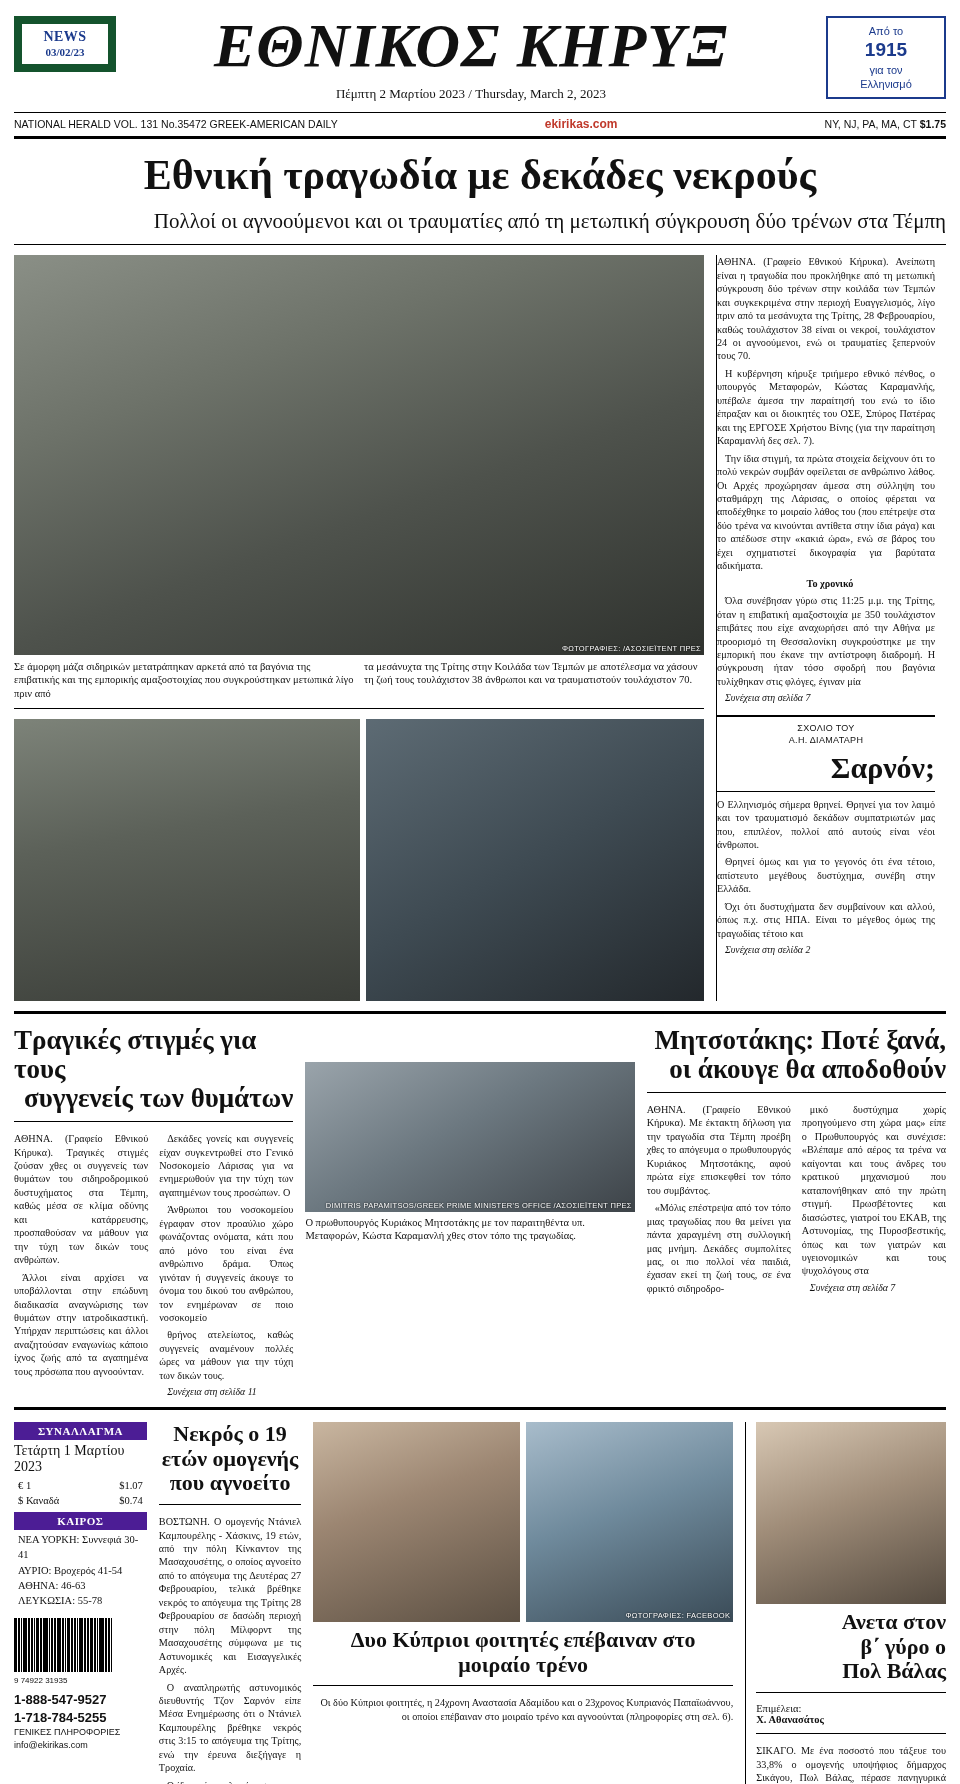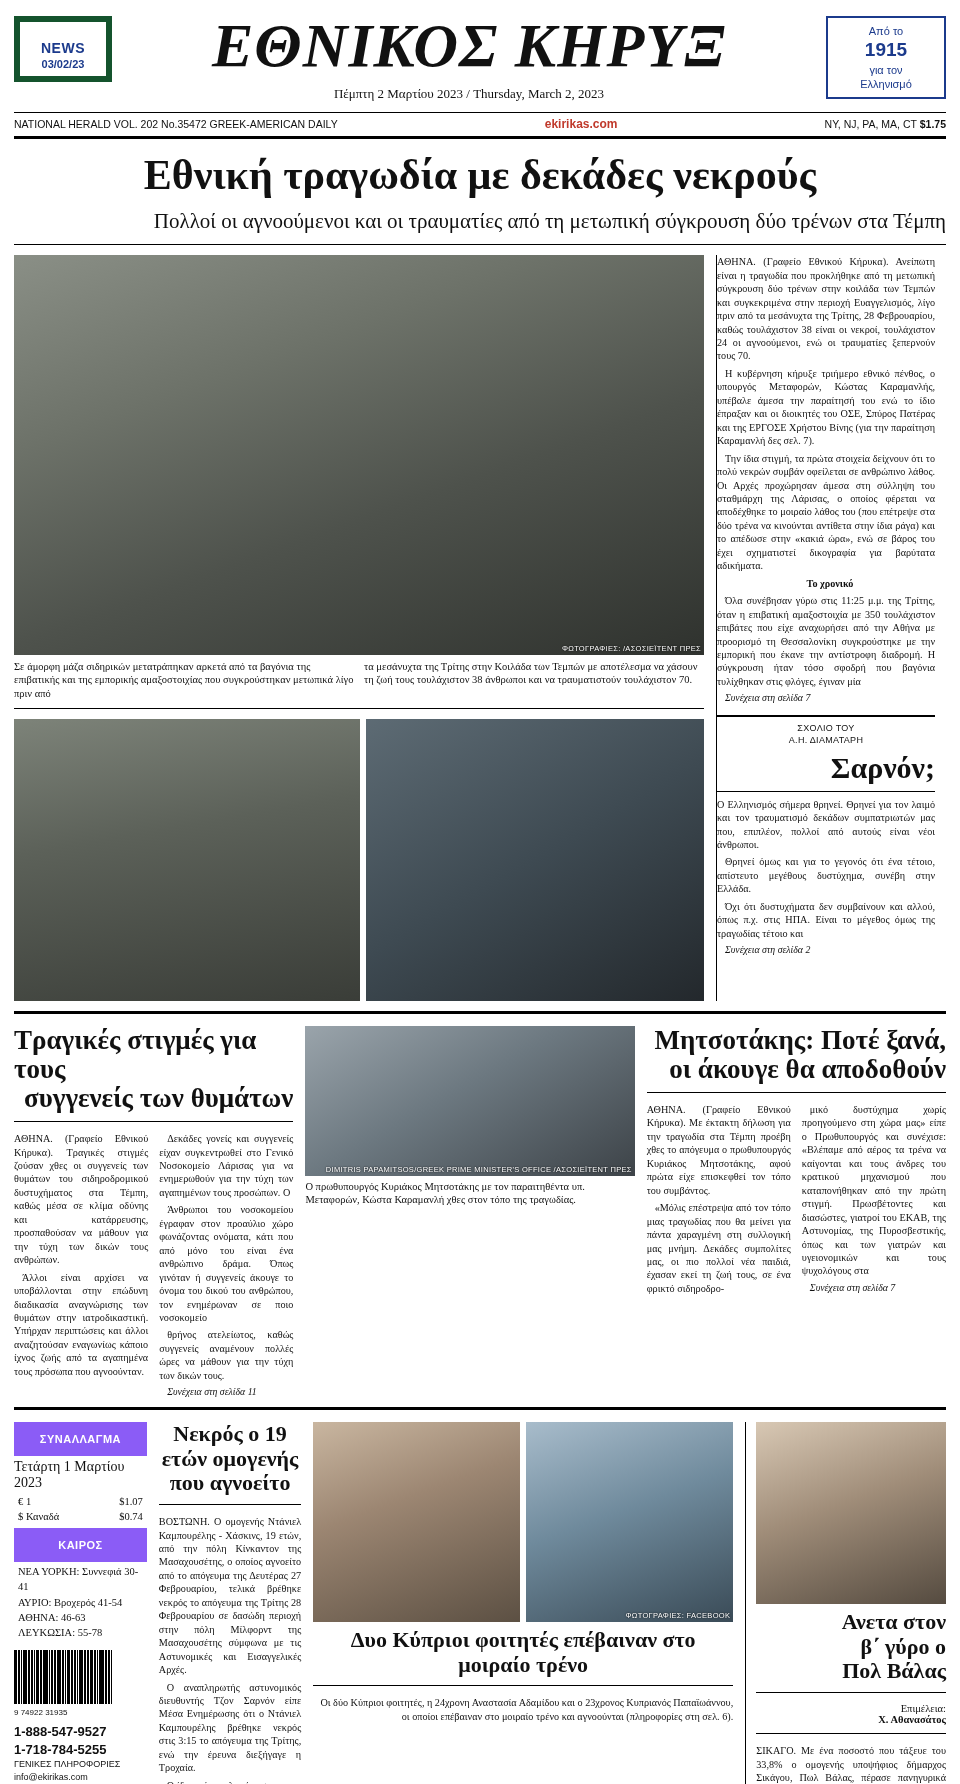--- a/index.html
+++ b/index.html
@@ -6,22 +6,22 @@
   body{
     width:960px;height:1784px;background:#ffffff;
     font-family:"Liberation Serif", serif;color:#111;
     -webkit-font-smoothing:antialiased;
   }
   .page{position:relative;width:960px;height:1784px;overflow:hidden;box-sizing:border-box;padding:0 14px;}
 
   
   .masthead{display:flex;align-items:flex-start;justify-content:space-between;padding-top:16px;}
   .news-badge{
-    border:6px solid #14532d;color:#1b3a8c;font-family:Liberation Sans, sans-serif;
-    text-align:center;padding:18px 6px 5px;width:74px;line-height:1.25;
+    border:8px solid #14532d;color:#1b3a8c;font-family:Liberation Serif, serif;
+    text-align:center;padding:4px 6px 5px;width:74px;line-height:1.25;
   }
   .news-badge .n{font-weight:bold;font-size:14px;letter-spacing:.5px;}
   .news-badge .d{font-size:11px;font-weight:bold;}
   .title-wrap{flex:1;text-align:center;margin-top:-2px;}
   .title-wrap .title{
     font-family:"Liberation Serif",serif;font-weight:bold;font-size:62px;line-height:1;
     letter-spacing:1px;font-style:italic;
   }
   .title-wrap .subtitle{font-size:13px;margin-top:10px;}
   .since{
@@ -65,47 +65,47 @@
   
   .opinion{border-top:2px solid #000;margin-top:10px;padding-top:6px;}
   .opinion .kicker{text-align:center;font-size:9px;font-family:"Liberation Sans",sans-serif;
     line-height:1.3;letter-spacing:.3px;}
   .opinion .op-title{text-align:right;font-size:30px;font-weight:bold;margin:4px 0 6px;}
   .opinion .hr{border-top:1px solid #000;margin:6px 0;}
 
   
   .sec3{display:flex;gap:12px;margin-top:12px;}
   .s3a{width:280px;}
-  .s3b{width:330px;}
+  .s3b{width:330px;margin-top:36px;}
   .s3c{width:300px;}
   .sechead{font-size:27px;font-weight:bold;line-height:1.08;text-align:right;}
   .sechead.left{text-align:left;}
   .two-col{column-count:2;column-gap:11px;}
 
   
   .sec4{display:flex;gap:12px;margin-top:12px;}
   .b1{width:140px;}
   .b2{width:150px;}
   .b3{width:420px;}
   .b4{width:200px;border-left:1px solid #000;padding-left:10px;}
 
-  .boxhdr{background:#8b5cf6;color:#fff;text-align:center;font-family:Liberation Sans, sans-serif;
-    font-size:11px;font-weight:bold;padding:11px 0;letter-spacing:.5px;}
+  .boxhdr{background:#4c1d95;color:#fff;text-align:center;font-family:Liberation Serif, serif;
+    font-size:11px;font-weight:bold;padding:3px 0;letter-spacing:.5px;}
   .boxline{display:flex;justify-content:space-between;font-size:10.5px;padding:2px 4px;}
   .boxdate{text-align:left;font-size:14px;padding:3px 0;font-family:Liberation Serif, serif;}
   .weather{font-size:10.5px;padding:2px 4px;line-height:1.45;}
   .barcode{height:54px;margin:8px 0 4px;display:flex;align-items:flex-end;gap:1px;}
   .barcode i{display:block;background:#000;width:2px;height:100%;}
   .phones{font-family:"Liberation Sans",sans-serif;font-size:13px;font-weight:bold;line-height:1.35;}
   .phones .sm{font-size:9px;font-weight:normal;}
   .headline-sm{font-size:22px;font-weight:bold;text-align:center;line-height:1.12;}
   .headline-sm.r{text-align:right;}
 
   .ph-cap{font-size:10.5px;line-height:1.25;margin-top:4px;}
-  .byline{font-size:10.5px;text-align:right;margin:4px 0 2px;}
+  .byline{font-size:10.5px;text-align:left;margin:4px 0 2px;}
   .byline b{font-weight:bold;}
 
   .gradient-a{background:linear-gradient(160deg,#8a8f86 0%,#6d7269 30%,#4e524c 60%,#2f322e 100%);}
   .gradient-b{background:linear-gradient(170deg,#7d8379 0%,#5c6159 40%,#3a3d38 100%);}
   .gradient-c{background:linear-gradient(150deg,#5d6b74 0%,#3e4a52 50%,#23282c 100%);}
   .gradient-d{background:linear-gradient(150deg,#9aa4ab 0%,#6c7880 45%,#3d4348 100%);}
   .gradient-e{background:linear-gradient(160deg,#c9b6a0 0%,#9c8672 40%,#5c5043 100%);}
   .gradient-f{background:linear-gradient(160deg,#a8bccb 0%,#6f8a9c 45%,#3a4b57 100%);}
   .gradient-g{background:linear-gradient(160deg,#d8c8b4 0%,#a08d79 45%,#554b40 100%);}
   .photo-split{display:flex;gap:6px;}
@@ -127,21 +127,21 @@
     <div class="since">
       <div>Από το</div>
       <div class="year">1915</div>
       <div>για τον</div>
       <div>Ελληνισμό</div>
     </div>
   </div>
 
   <div class="rule"></div>
   <div class="infobar">
-    <div>NATIONAL HERALD VOL. 202 No.35472   GREEK-AMERICAN DAILY</div>
+    <div>NATIONAL HERALD VOL. 131 No.35472   GREEK-AMERICAN DAILY</div>
     <div class="site">ekirikas.com</div>
     <div class="price">
       <span>NY, NJ, PA, MA, CT</span>
       <b>$1.75</b>
     </div>
   </div>
   <div class="thick-rule"></div>
 
   <div class="headline">Εθνική τραγωδία με δεκάδες νεκρούς</div>
   <div class="subhead">Πολλοί οι αγνοούμενοι και οι τραυματίες από τη μετωπική σύγκρουση δύο τρένων στα Τέμπη</div>

